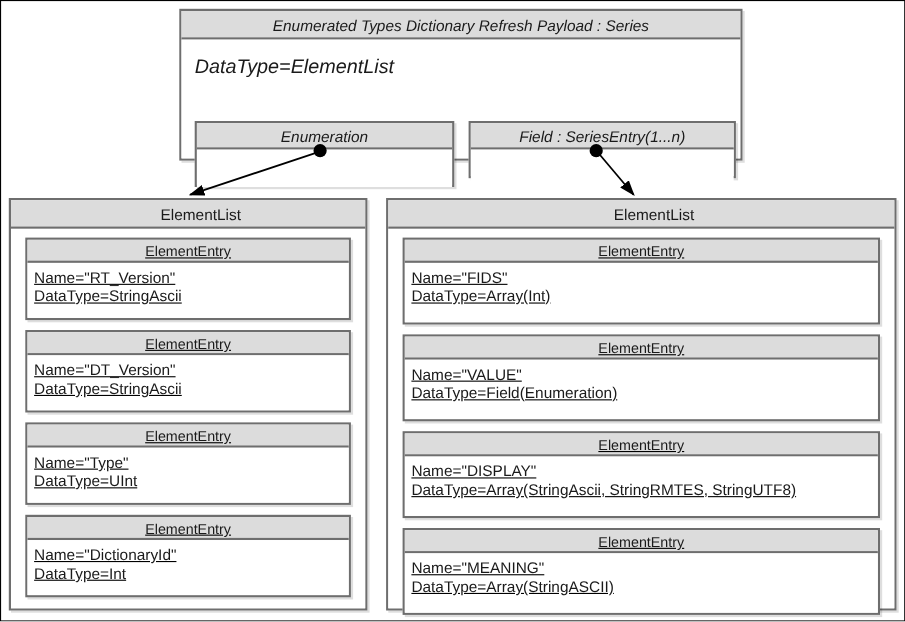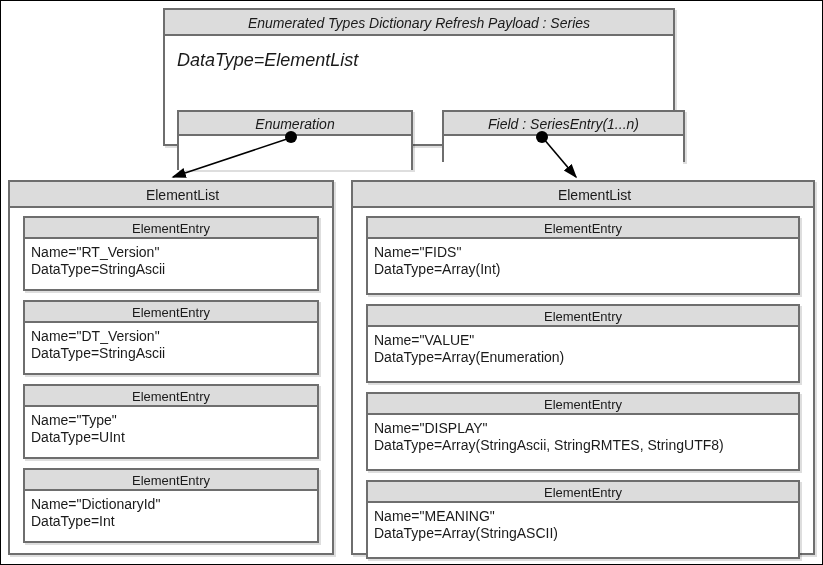--- a/index.html
+++ b/index.html
@@ -70,39 +70,40 @@
     position: absolute;
     box-sizing: border-box;
     background: #ffffff;
     border: 2px solid #6e6e6e;
     box-shadow: 2px 2px 0 rgba(0,0,0,0.13);
   }
   .subbox > .box-header { height: 24px; padding-top: 5px; }
   .subbox > .box-body { height: 34px; }
 
   #summarydata-box { left: 12px;  top: 74px; width: 236px; height: 60px; }
-  #field-box       { left: 261px; top: 74px; width: 243px; height: 52px; margin-left: 16px; }
+  #field-box       { left: 261px; top: 74px; width: 243px; height: 52px; }
 
   
   #elementlist-left {
     left: 7px;
     top: 179px;
     width: 326px;
     height: 375px;
   }
   #elementlist-right {
     left: 350px;
     top: 179px;
     width: 464px;
     height: 375px;
   }
   .elementlist > .box-header { height: 26px; padding-left: 27px; }
   .elementlist > .box-body {
     padding: 8px 13px 16px 13px;
     height: calc(100% - 26px);
+    text-decoration: underline;
   }
 
   
   .entry {
     box-sizing: border-box;
     background: #ffffff;
     border: 2px solid #6e6e6e;
     box-shadow: 2px 2px 0 rgba(0,0,0,0.13);
     margin-bottom: 9px;
   }
@@ -214,21 +215,21 @@
         <div class="entry-body">
           <div class="entry-line">Name="FIDS"</div>
           <div class="entry-line">DataType=Array(Int)</div>
         </div>
       </div>
 
       <div class="entry">
         <div class="entry-header">ElementEntry</div>
         <div class="entry-body">
           <div class="entry-line">Name="VALUE"</div>
-          <div class="entry-line">DataType=Array(Enumeration)</div>
+          <div class="entry-line">DataType=Field(Enumeration)</div>
         </div>
       </div>
 
       <div class="entry">
         <div class="entry-header">ElementEntry</div>
         <div class="entry-body">
           <div class="entry-line">Name="DISPLAY"</div>
           <div class="entry-line">DataType=Array(StringAscii,  StringRMTES, StringUTF8)</div>
         </div>
       </div>

